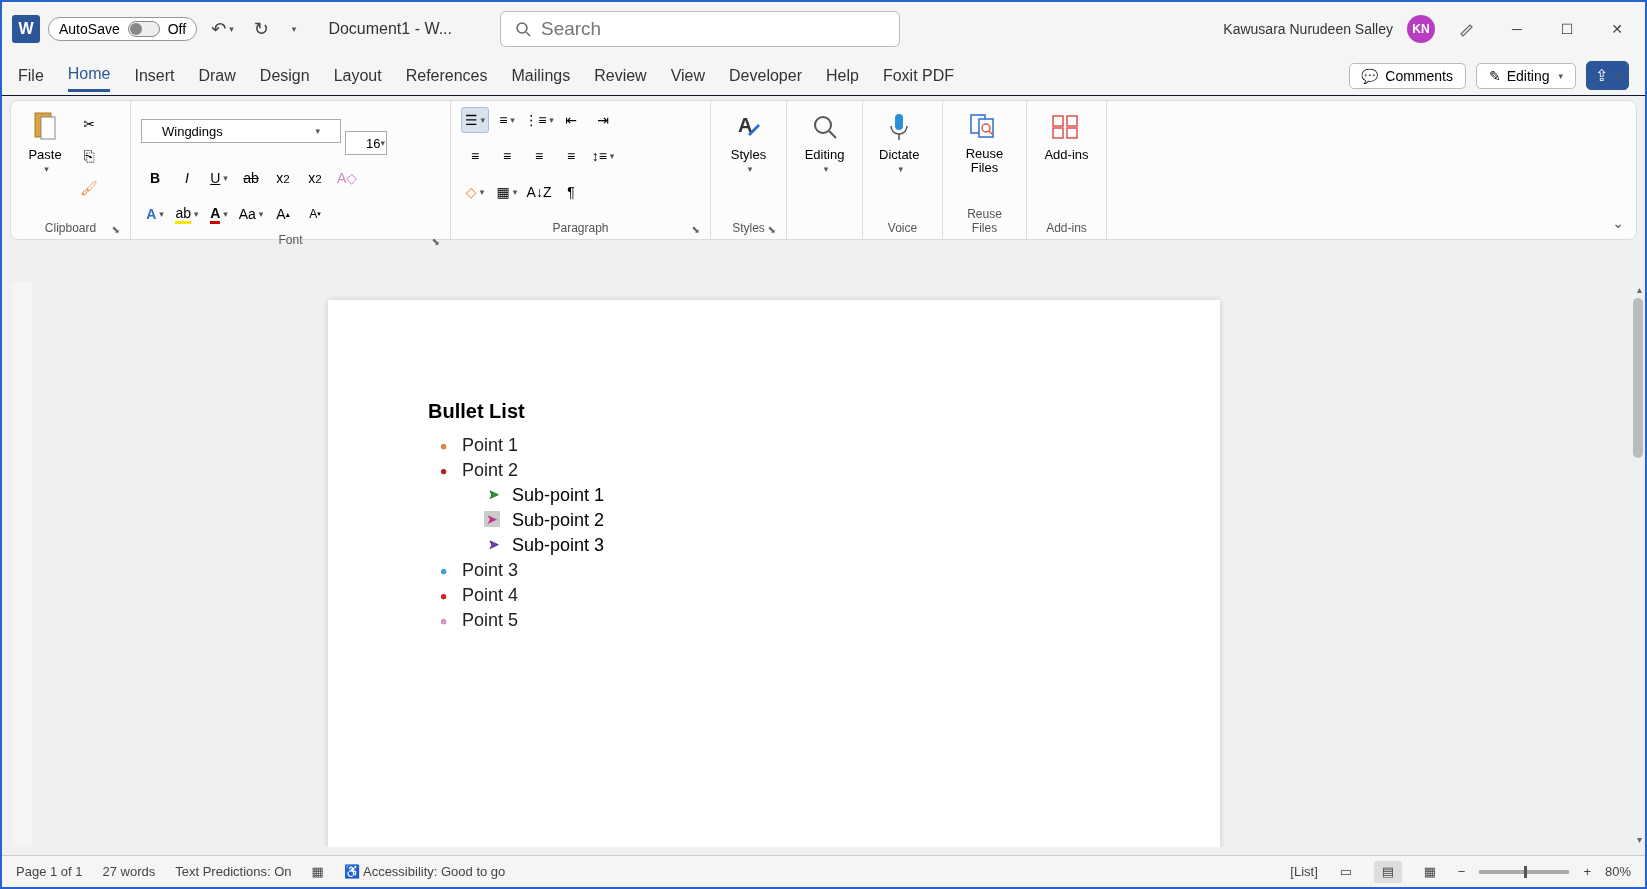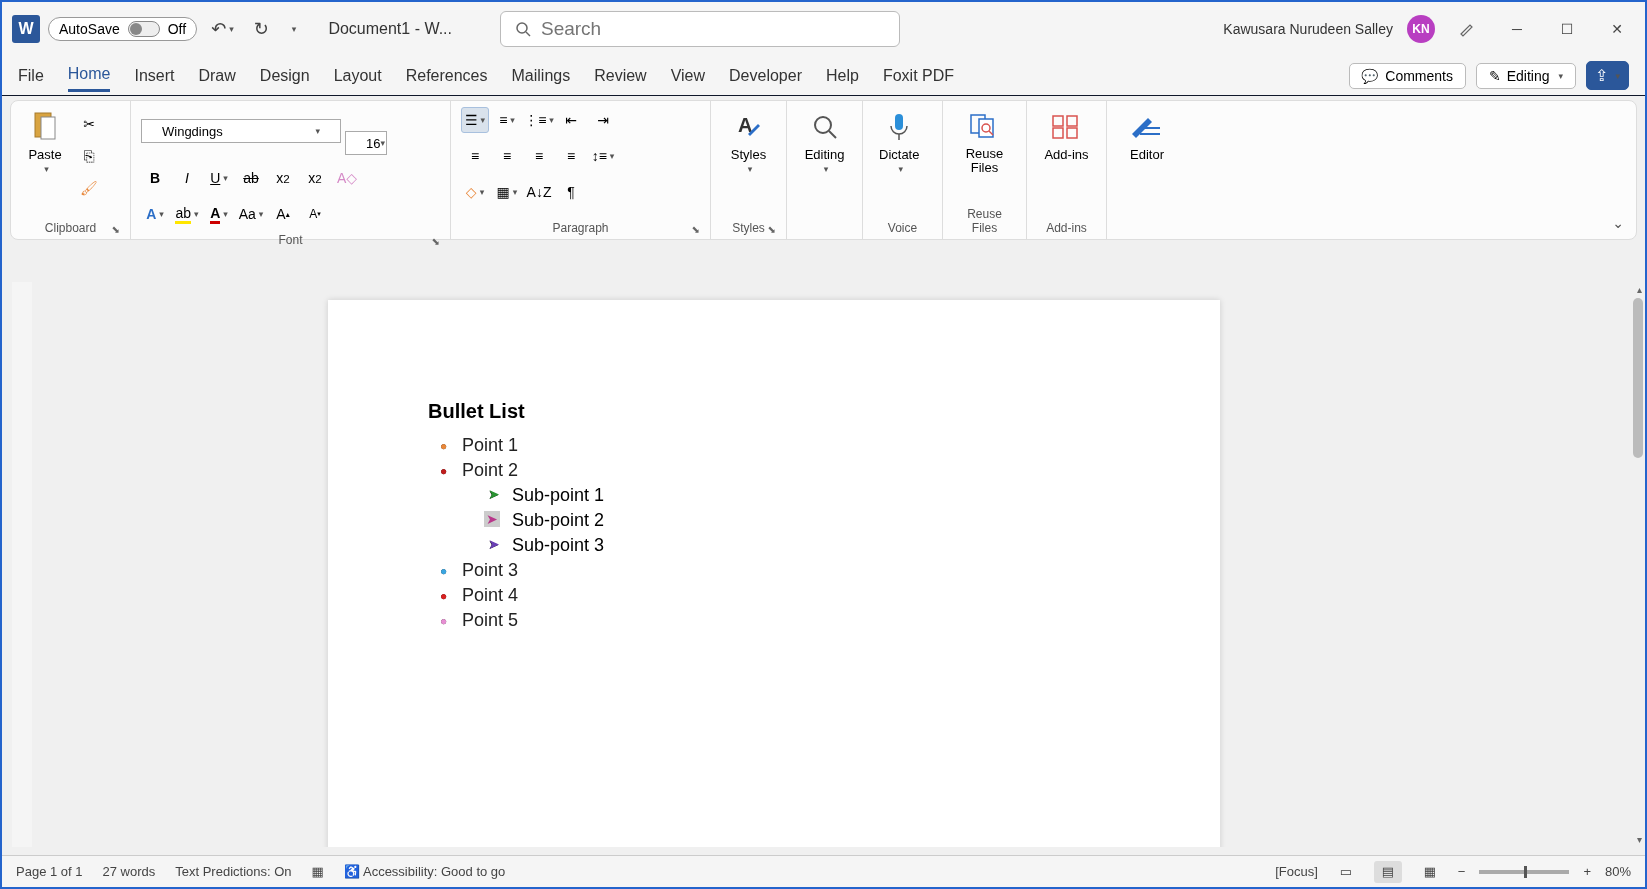--- a/index.html
+++ b/index.html
@@ -318,31 +318,20 @@
               <rect x="16" y="14" width="10" height="10" fill="none" stroke="#d9534f" stroke-width="1.5"></rect>
             </svg>
           </div>
         <span>Add-ins</span>
       </div>
     </div>
     <div class="rgroup-label"><span>Add-ins</span></div>
   </div>
 
   <div class="rgroup" style="width:80px;border-right:none">
-    <div class="rgroup-body" style="justify-content:center">
-      <div class="big-btn">
-        <div class="big-icon">
-            <svg width="34" height="26" viewBox="0 0 34 26">
-              <path d="M2 20 L18 4 L22 8 L6 24 Z" fill="#2b6ec7"></path>
-              <path d="M10 20 L30 20 M14 14 L30 14" stroke="#2b6ec7" stroke-width="2"></path>
-            </svg>
-          </div>
-        <span>Editor</span>
-      </div>
-    </div>
     <div class="rgroup-label">&nbsp;</div>
   </div>
 
   <span class="collapse-ribbon">⌄</span>
 </div>
 
 <div class="ruler-area"></div>
 
 <div class="vruler"></div>
 
@@ -373,21 +362,21 @@
 <div class="statusbar">
   <span>Page 1 of 1</span>
   <span>27 words</span>
   <span>Text Predictions: On</span>
   <span>▦</span>
   <span>
     <span>♿</span>
     <span>Accessibility: Good to go</span>
   </span>
   <div class="status-right">
-    <span>[<span>Focus</span>]</span>
+    <span>[<span>List</span>]</span>
     <span class="view-btn">▭</span>
     <span class="view-btn active">▤</span>
     <span class="view-btn">▦</span>
     <span>−</span>
     <div class="zoom-slider"></div>
     <span>+</span>
     <span>80%</span>
   </div>
 </div>
 

